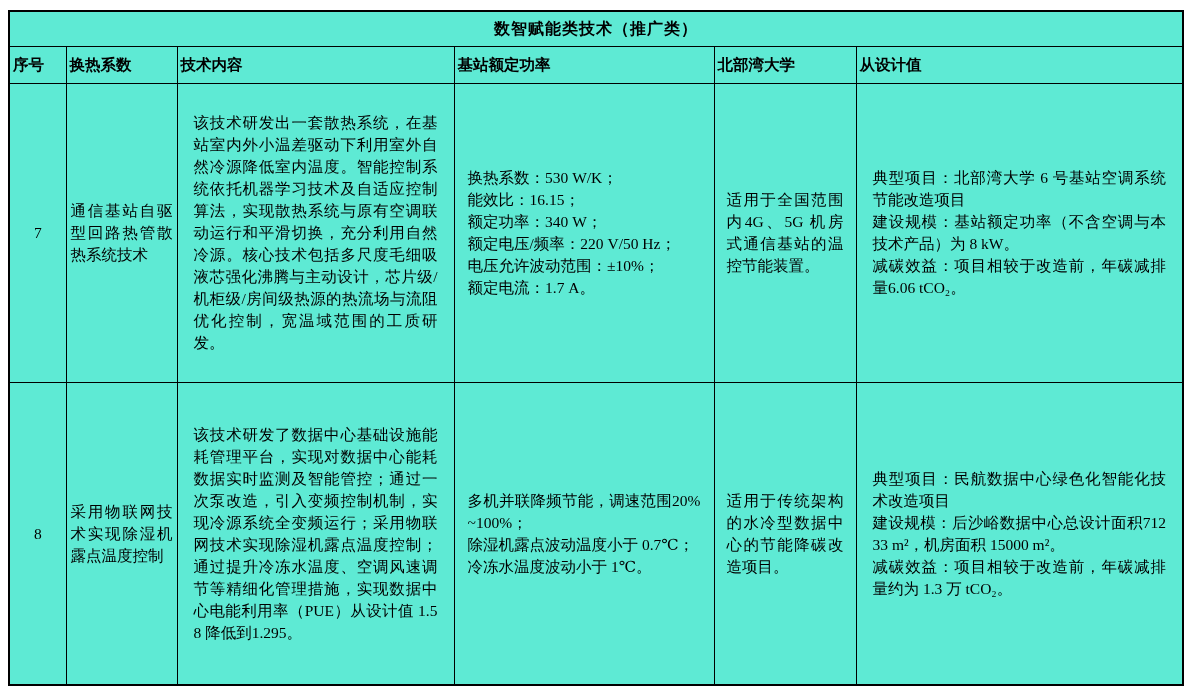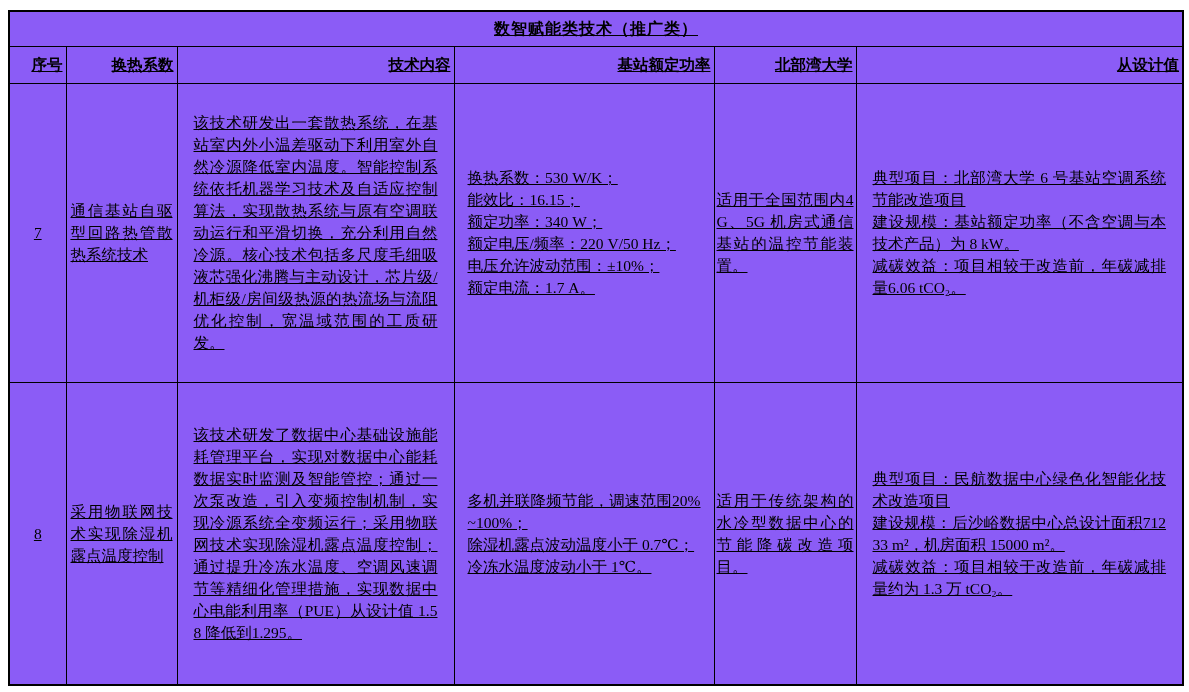--- a/index.html
+++ b/index.html
@@ -17,22 +17,21 @@
     padding:10px 7px 6px 8px;
     font-family:"Liberation Serif","DejaVu Serif",serif;
     color:#000;
   }
   table.tech-table{
     border-collapse:collapse;
     table-layout:fixed;
     width:1174px;
     height:676px;
     border:2.5px solid #000;
-    background:#8b5cf6;
-    text-decoration:underline;
+    background:#5eead4;
   }
   .tech-table th,
   .tech-table td{
     border:1px solid #000;
     vertical-align:middle;
     font-size:15.5px;
     line-height:22px;
     font-weight:normal;
     padding:0 3px;
     overflow:hidden;
@@ -42,30 +41,30 @@
     height:34px;
     font-size:16px;
     font-weight:bold;
     text-align:center;
     letter-spacing:1px;
   }
   tr.header-row th{
     height:36px;
     font-size:15.5px;
     font-weight:bold;
-    text-align:right;
+    text-align:left;
   }
   tr.data-row-1 td{ height:296px; }
   tr.data-row-2 td{ height:298px; }
 
   td.c-index{ text-align:center; }
   td.c-name{ text-align:justify; padding:0 4px; }
   td.c-content{ text-align:justify; padding:0 16px; }
   td.c-params{ text-align:justify; white-space:pre-line; padding:0 13px; }
-  td.c-scope{ text-align:justify; padding:0 2px; }
+  td.c-scope{ text-align:justify; padding:0 12px; }
   td.c-project{ text-align:justify; white-space:pre-line; padding:0 16px; }
 </style>
 </head>
 <body>
 
 <div class="page">
   <table class="tech-table">
     <colgroup>
       <col style="width:57px">
       <col style="width:111px">

